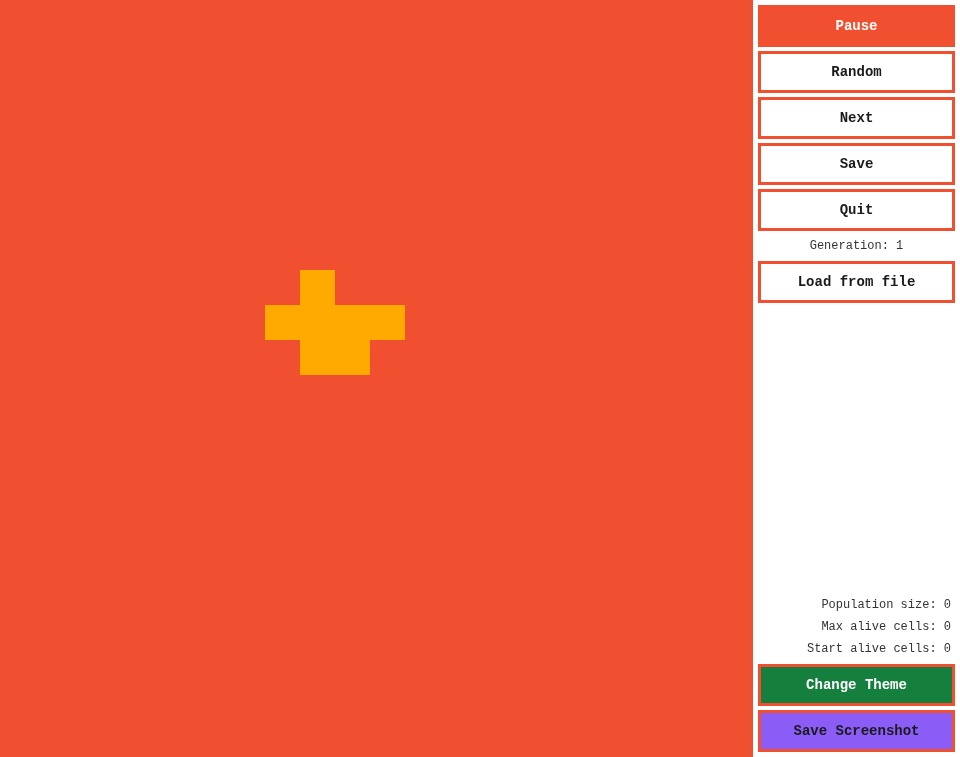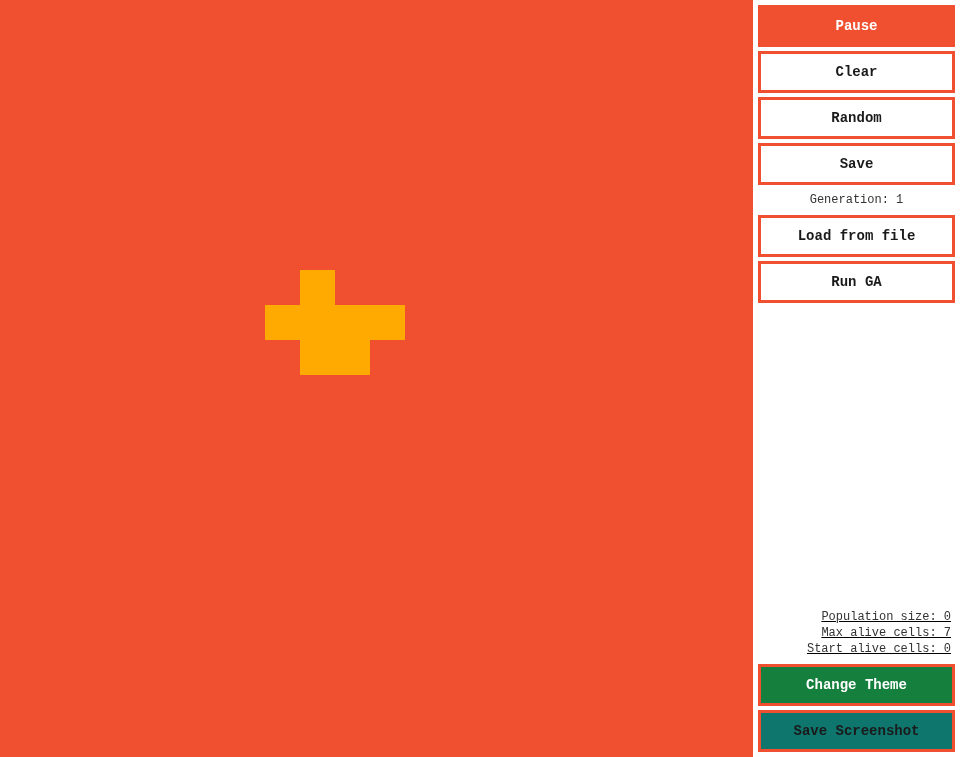--- a/index.html
+++ b/index.html
@@ -70,39 +70,38 @@
       margin-bottom: 4px;
     }
 
     .spacer {
       flex: 1;
     }
 
     .stats-section {
       display: flex;
       flex-direction: column;
-      gap: 2px;
+      gap: 8px;
       padding: 4px 0;
-      text-decoration: underline;
     }
 
     .stat-label {
       font-family: 'Courier New', Courier, monospace;
       font-size: 12px;
       color: #333;
       text-align: right;
       padding-right: 4px;
     }
 
     .bottom-btn {
       display: block;
       width: 100%;
       padding: 10px 8px;
       margin-top: 4px;
-      background: #0f766e;
+      background: #8b5cf6;
       border: 3px solid #f05030;
       color: #1a1a1a;
       font-family: 'Courier New', Courier, monospace;
       font-size: 14px;
       font-weight: bold;
       text-align: center;
       cursor: pointer;
       outline: none;
     }
   </style>
@@ -116,30 +115,30 @@
       <div class="cell" style="left: 35px; top: 35px; width: 35px; height: 35px;"></div>
       <div class="cell" style="left: 70px; top: 35px; width: 35px; height: 35px;"></div>
       <div class="cell" style="left: 105px; top: 35px; width: 35px; height: 35px;"></div>
       <div class="cell" style="left: 35px; top: 70px; width: 35px; height: 35px;"></div>
       <div class="cell" style="left: 70px; top: 70px; width: 35px; height: 35px;"></div>
     </div>
 </div>
 
 <div id="sidebar">
   <button class="sidebar-btn highlighted">Pause</button>
-  <button class="sidebar-btn">Clear</button>
   <button class="sidebar-btn">Random</button>
+  <button class="sidebar-btn">Next</button>
   <button class="sidebar-btn">Save</button>
+  <button class="sidebar-btn">Quit</button>
   <div class="generation-label">Generation: 1</div>
   <button class="sidebar-btn">Load from file</button>
-  <button class="sidebar-btn">Run GA</button>
 
   <div class="spacer"></div>
 
   <div class="stats-section">
     <div class="stat-label">Population size: 0</div>
-    <div class="stat-label">Max alive cells: 7</div>
+    <div class="stat-label">Max alive cells: 0</div>
     <div class="stat-label">Start alive cells: 0</div>
   </div>
 
   <button class="bottom-btn highlighted" style="background:#15803d; color:white;">Change Theme</button>
   <button class="bottom-btn">Save Screenshot</button>
 </div>
 
 </body></html>

